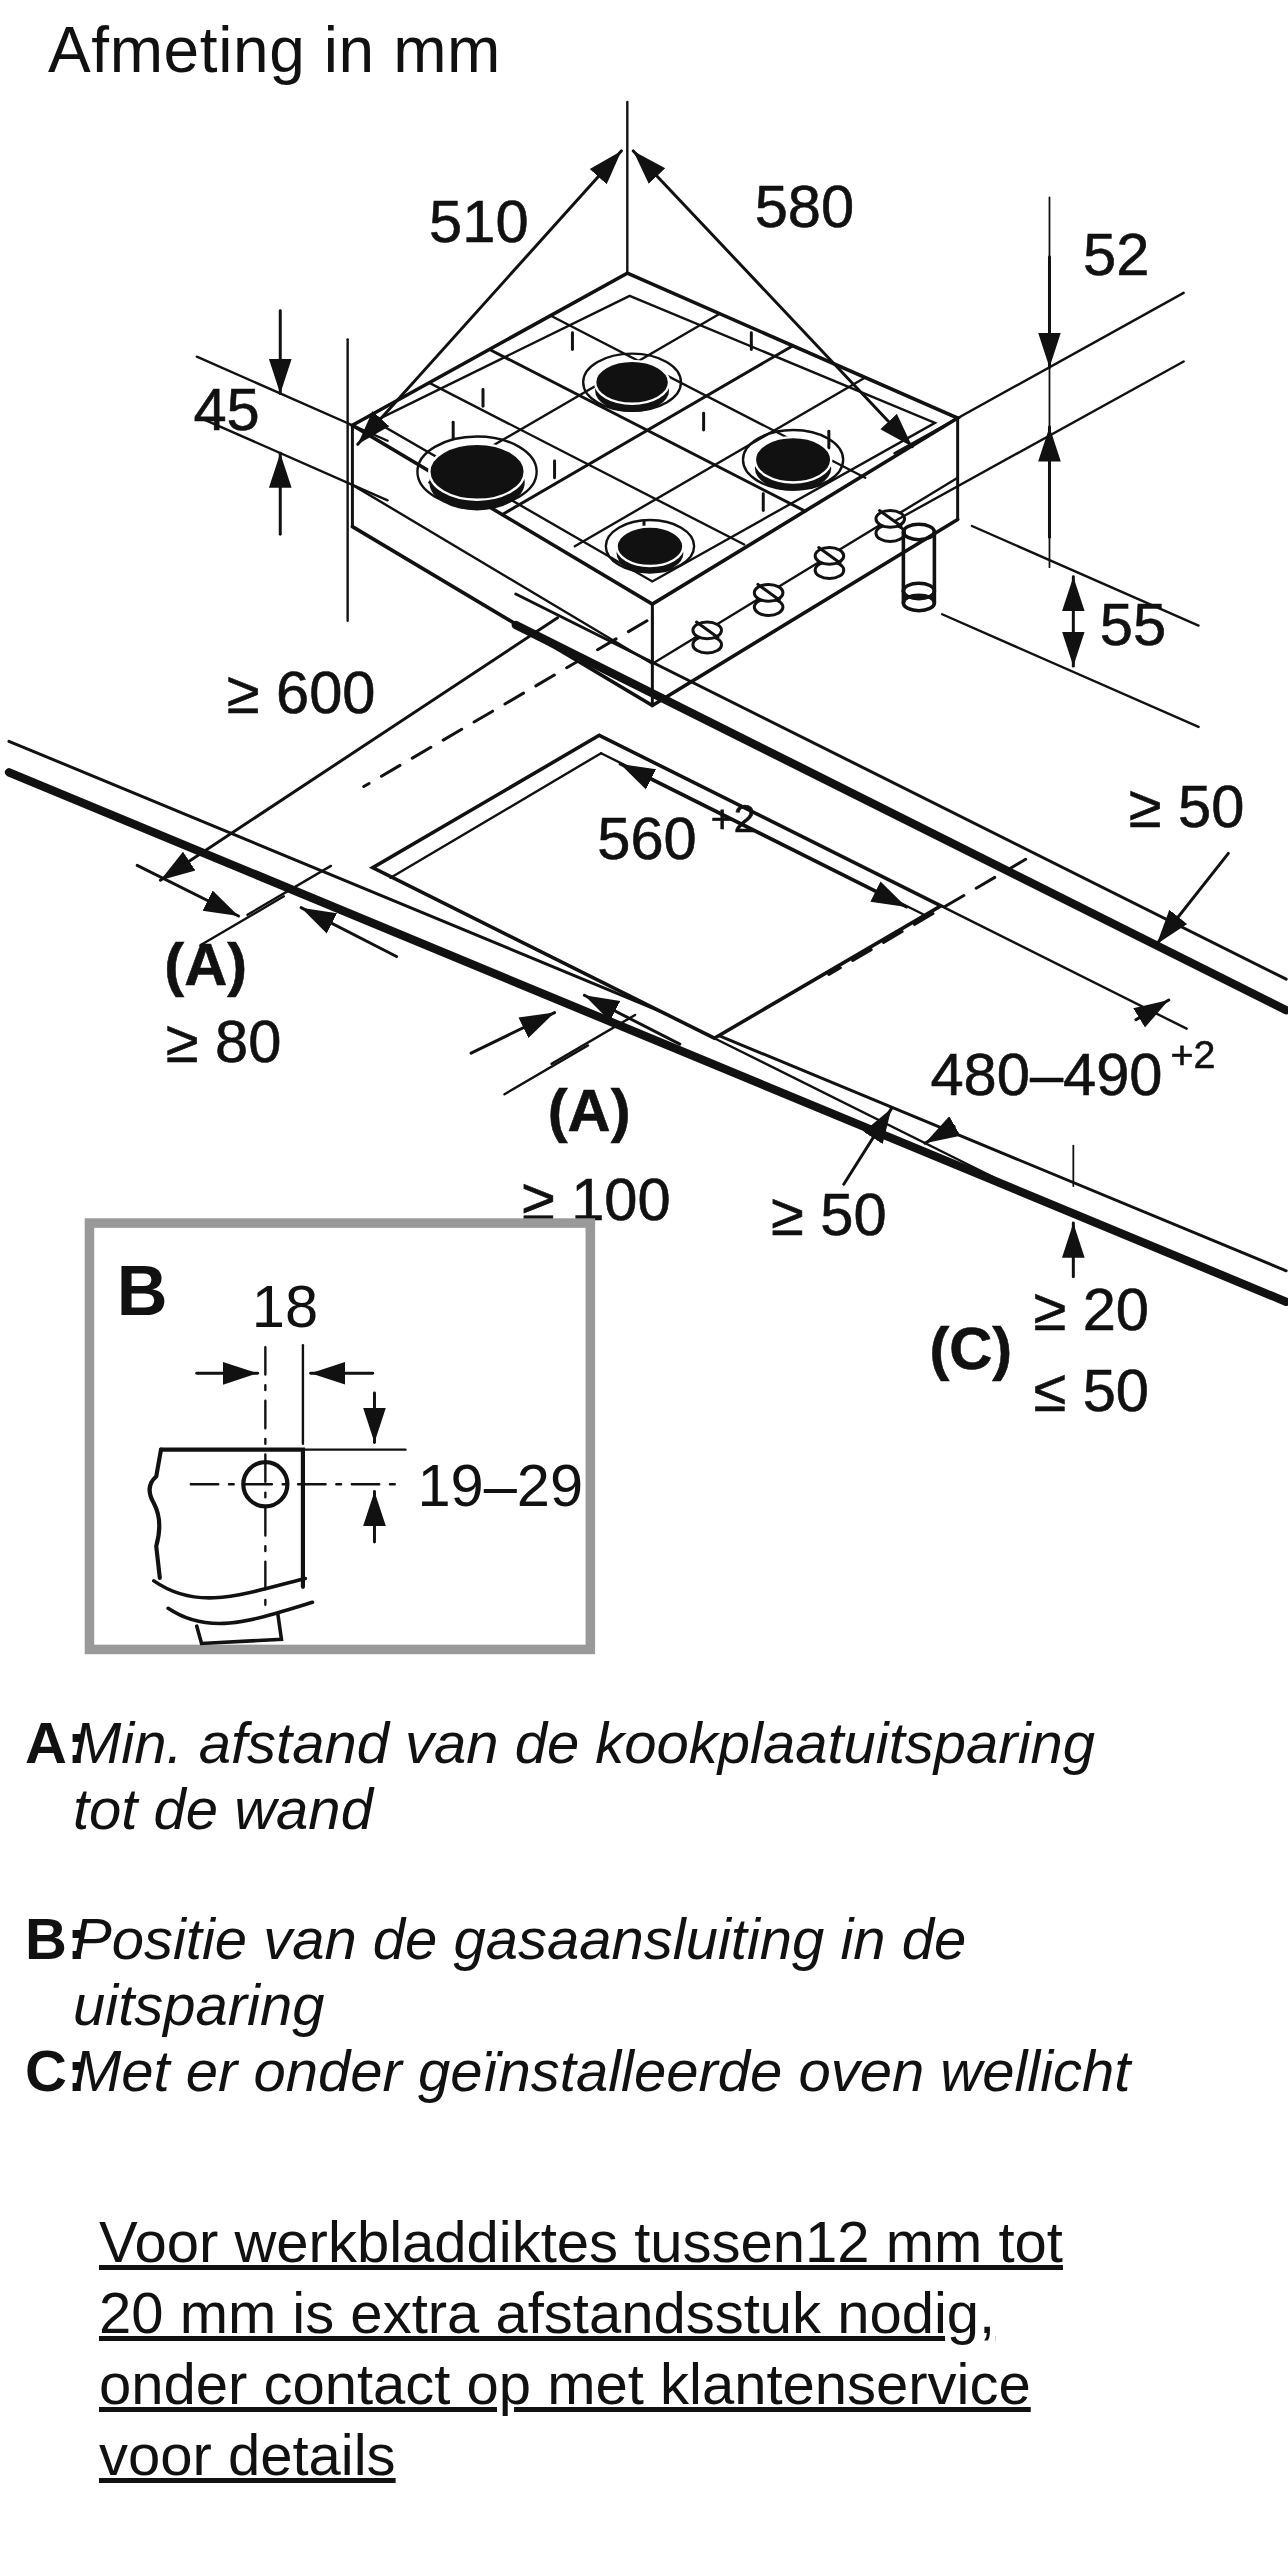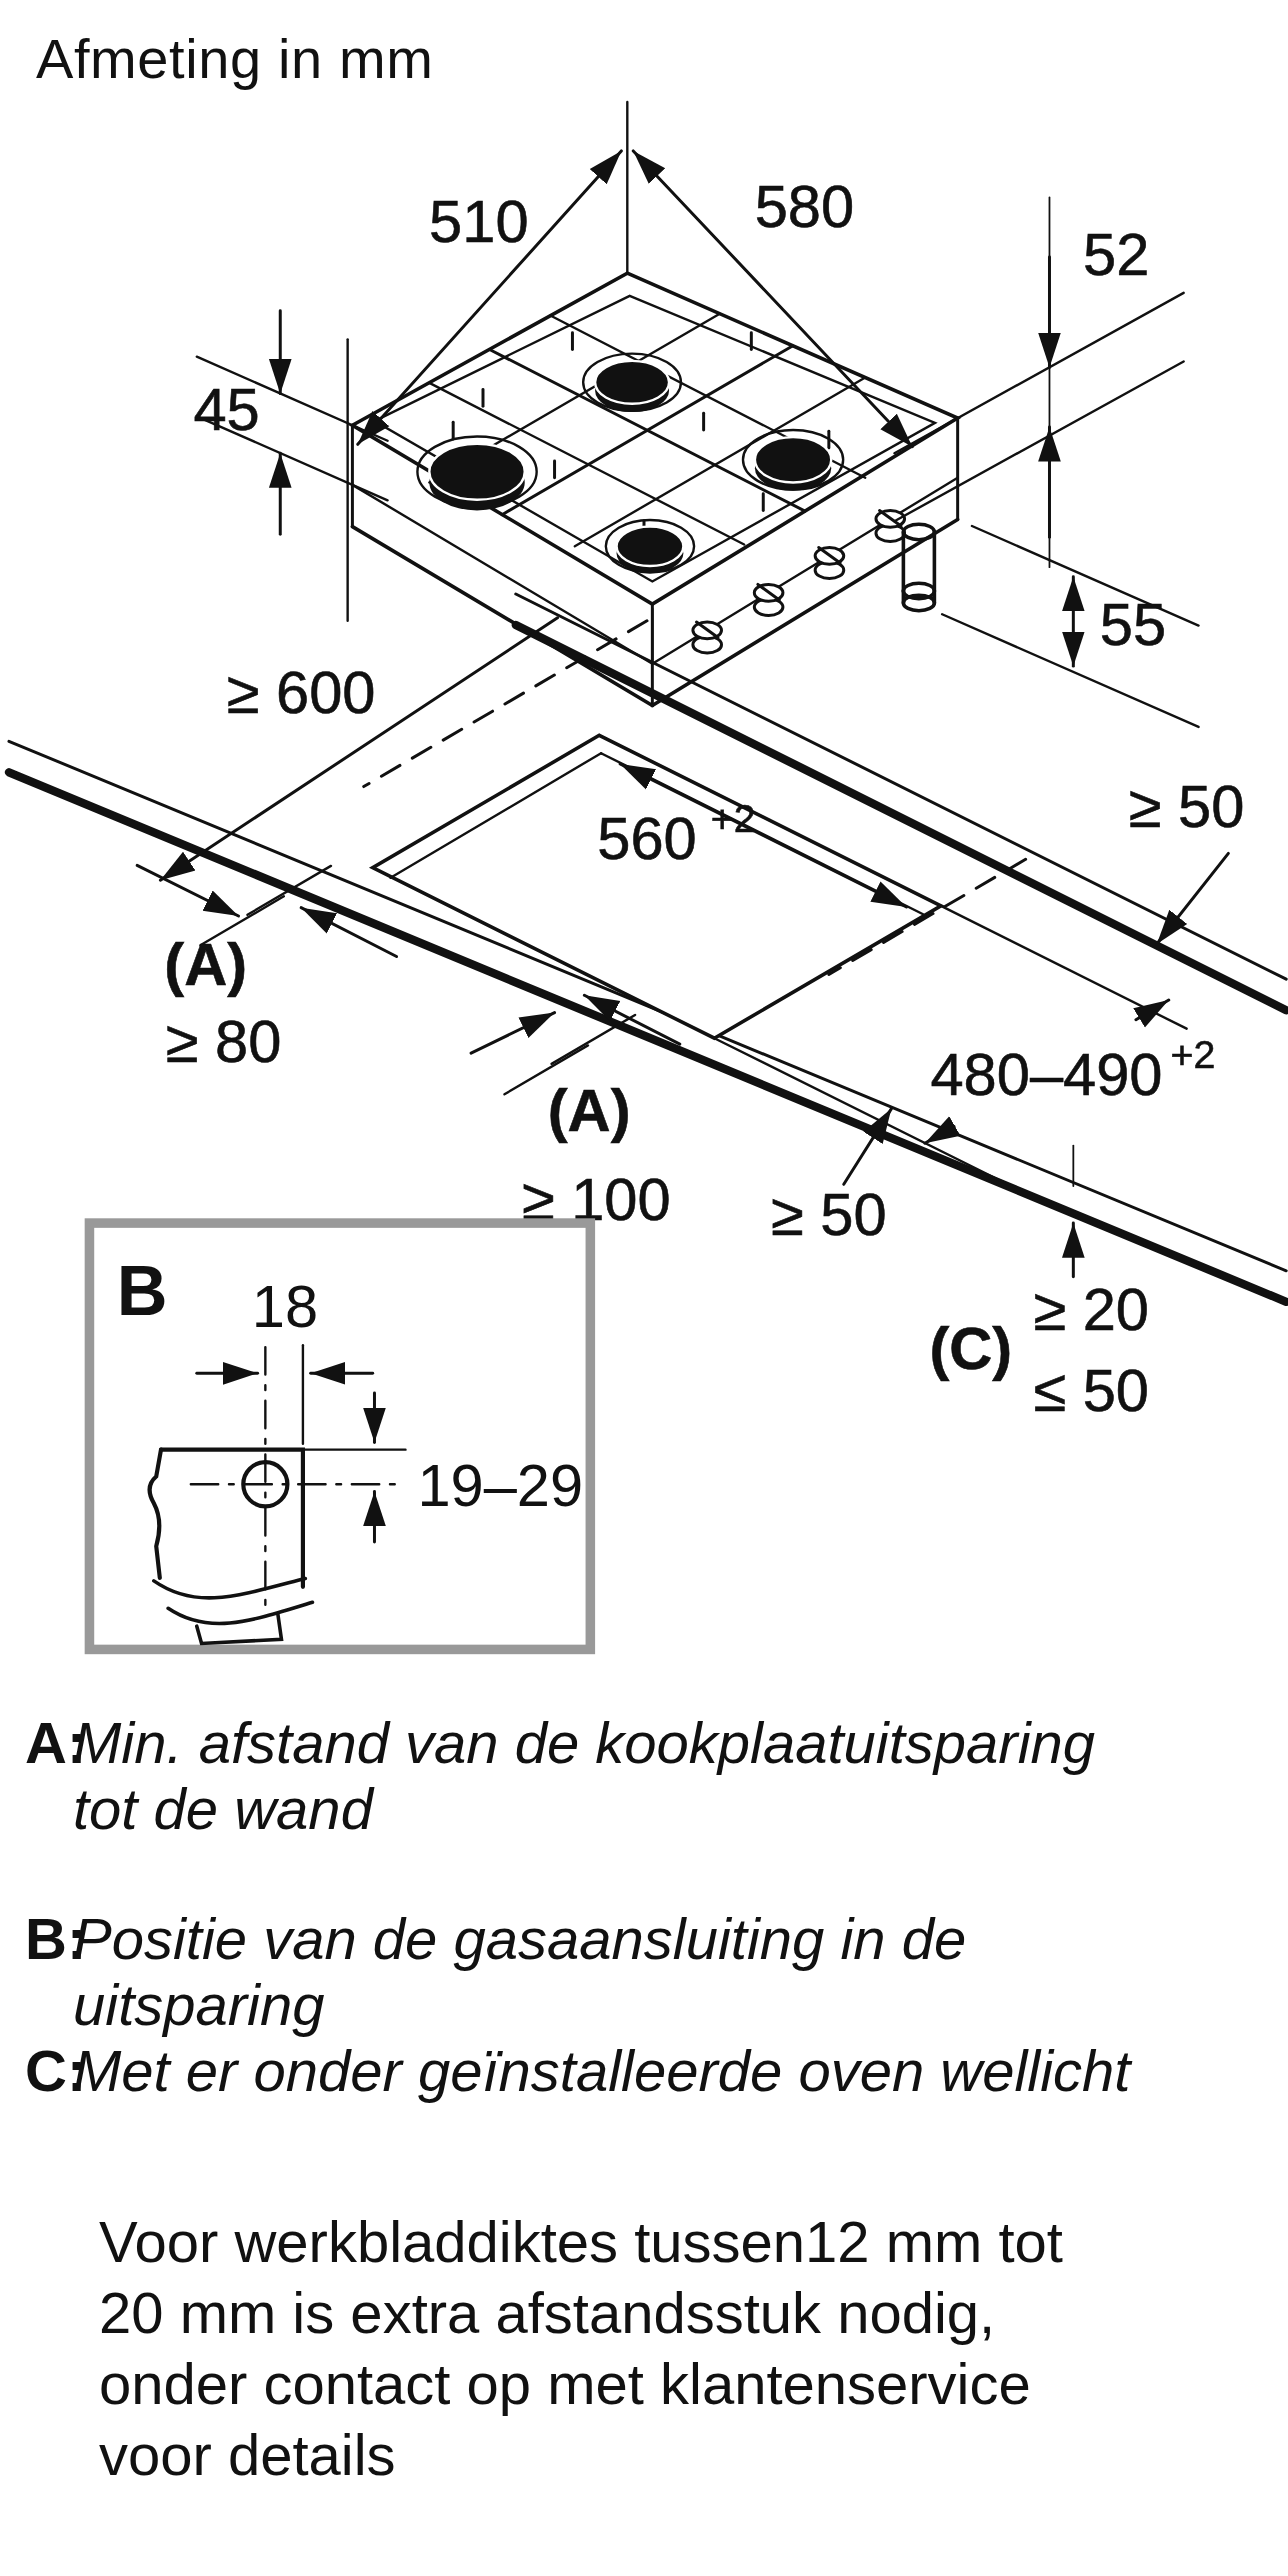--- a/index.html
+++ b/index.html
@@ -1,29 +1,29 @@
 <!DOCTYPE html>
 <html style="font-size:9.5px"><head>
 <meta charset="utf-8">
 <style>
   html,body{margin:0;padding:0;background:#ffffff;}
   #canvas{position:relative;width:1288px;height:2576px;background:#ffffff;overflow:hidden;
           font-family:"Liberation Sans", sans-serif;color:#111;}
-  #page-title{position:absolute;left:36px;top:13px;font-size:56px;letter-spacing:0.6px;margin-top:13px;}
+  #page-title{position:absolute;left:48px;top:13px;font-size:64px;letter-spacing:0.6px;}
   svg text{font-family:"Liberation Sans", sans-serif;fill:#111;}
   .dim{font-size:100px;}
   .dim-sup{font-size:66px;}
   .dim-bold{font-size:100px;font-weight:bold;}
   .bigB{font-size:118px;font-weight:bold;}
   #legend{position:absolute;left:25px;top:1710px;width:1240px;font-size:58px;line-height:66px;}
   .legend-row{display:flex;align-items:flex-start;}
   .legend-row.gap-a{margin-bottom:64px;}
   .legend-key{font-weight:bold;width:48px;flex:0 0 48px;}
   .legend-text{flex:1;font-style:italic;}
-  #note{position:absolute;left:99px;top:2206px;width:1133px;font-size:58px;line-height:71px;}
+  #note{position:absolute;left:99px;top:2206px;width:1133px;font-size:58px;line-height:71px;text-decoration:underline;}
 </style>
 </head>
 <body>
 
 <div id="canvas">
 
   <div id="page-title">Afmeting in mm</div>
 
   <svg width="1288" height="1670" viewBox="0 0 2160 2800" style="position:absolute;left:0;top:78px;" fill="none" stroke-linecap="round">
     <defs>

